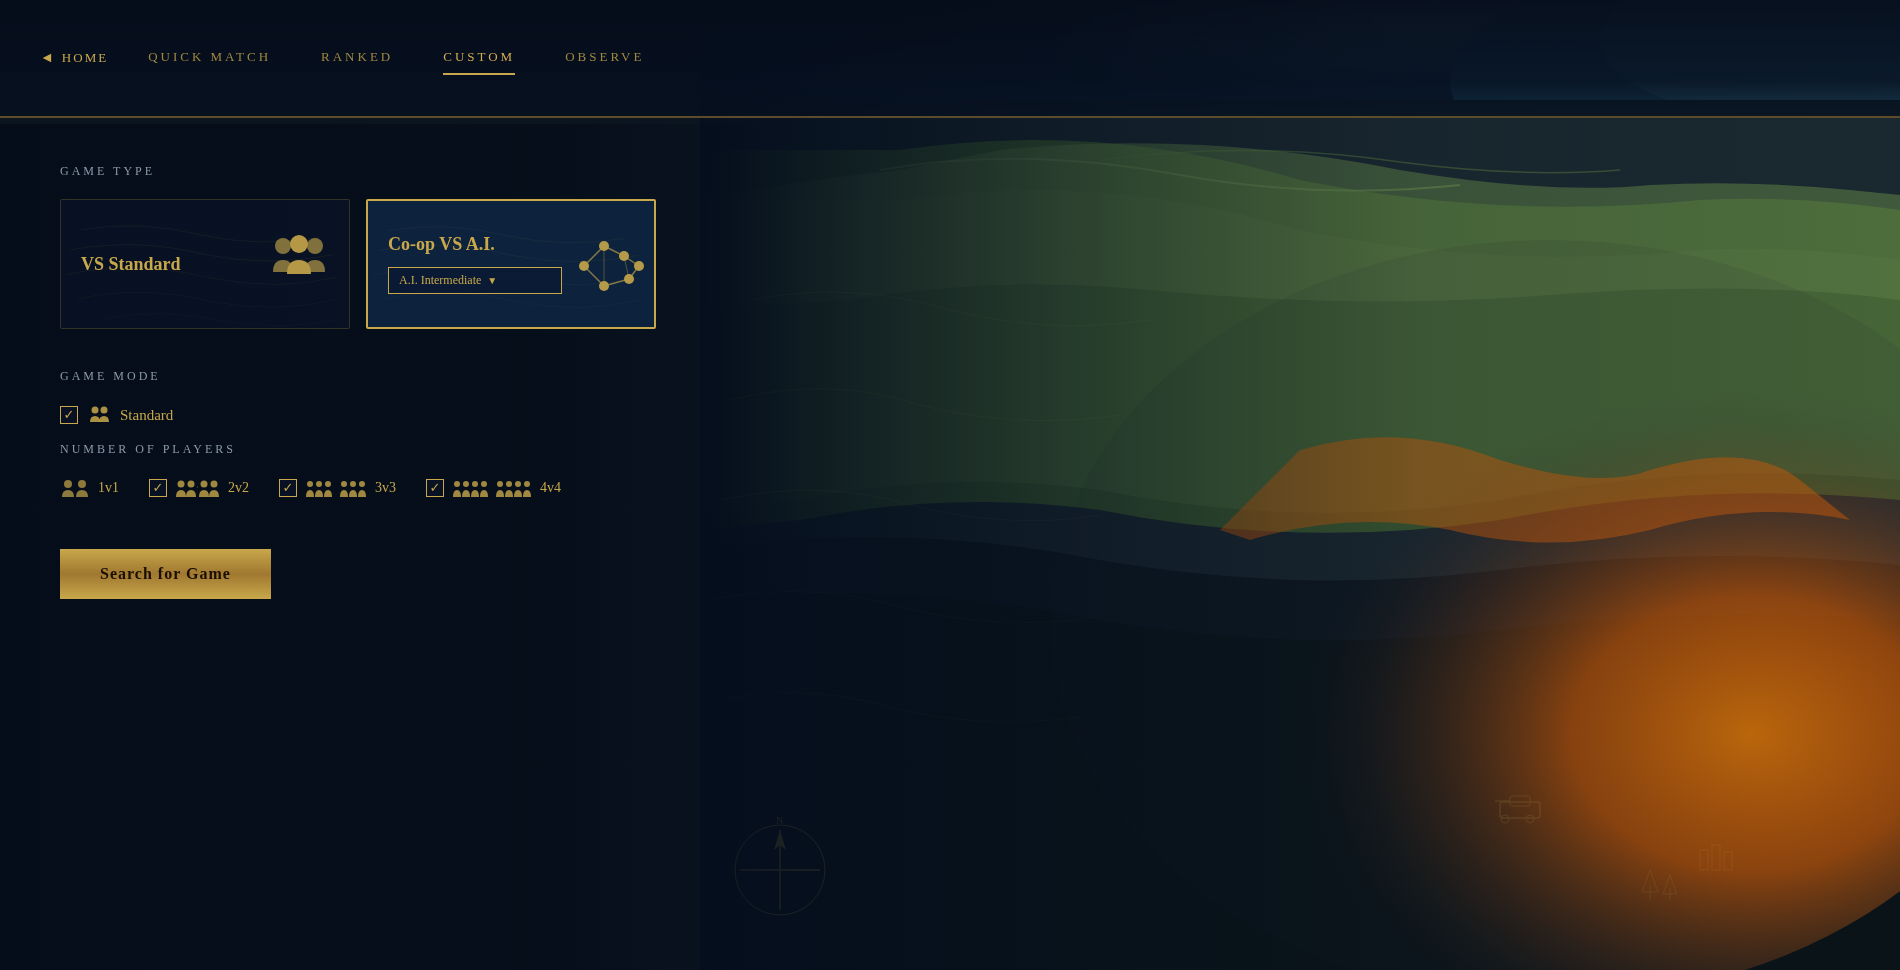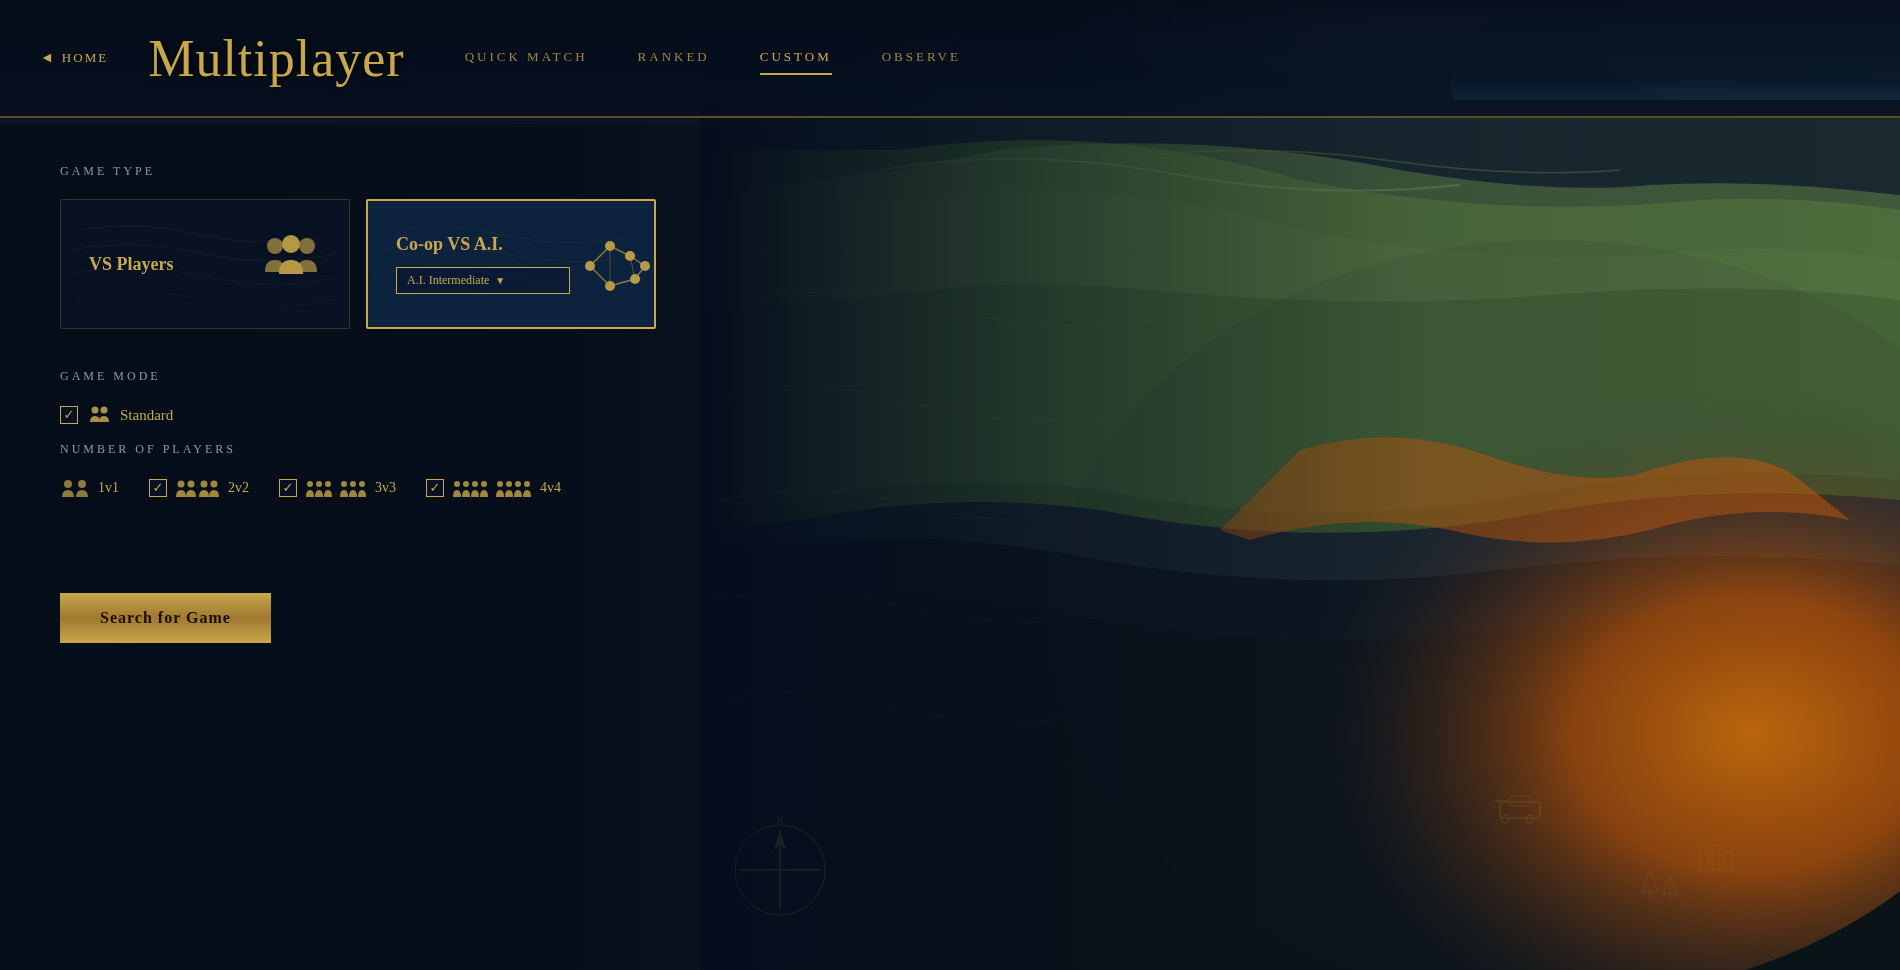--- a/index.html
+++ b/index.html
@@ -129,21 +129,21 @@
       position: absolute;
       top: 0; left: 0;
       width: 100%;
       height: 100%;
       opacity: 0.3;
     }
 
     .game-card-content {
       position: relative;
       z-index: 2;
-      padding: 28px;
+      padding: 20px;
       display: flex;
       justify-content: space-between;
       align-items: center;
       height: 100%;
     }
 
     .game-card-left {
       display: flex;
       flex-direction: column;
       gap: 12px;
@@ -251,21 +251,20 @@
       background: linear-gradient(180deg, #c8a84b 0%, #a07830 50%, #c8a84b 100%);
       border: none;
       color: #1a0e00;
       font-size: 16px;
       font-family: 'Georgia', serif;
       font-weight: bold;
       padding: 16px 40px;
       cursor: pointer;
       letter-spacing: 1px;
       min-width: 200px;
-      margin-top: 44px;
     }
 
     
     .terrain-bg {
       position: absolute;
       top: 0;
       right: 0;
       width: 1200px;
       height: 970px;
       z-index: 1;
@@ -355,21 +354,20 @@
     </g>
   </svg>
 </div>
 
 <div class="navbar">
   <div class="nav-home">
     <span class="nav-home-arrow">◄</span>
     <span>HOME</span>
   </div>
 
-  <h1 class="nav-title">Multiplayer</h1>
 
   <nav class="nav-tabs">
     <span class="nav-tab">QUICK MATCH</span>
     <span class="nav-tab">RANKED</span>
     <span class="nav-tab active">CUSTOM</span>
     <span class="nav-tab">OBSERVE</span>
   </nav>
 </div>
 
 <div class="content">
@@ -386,21 +384,21 @@
 
             <path d="M 20 30 Q 80 20 140 35 Q 200 48 260 38" stroke="#c8a84b" stroke-width="0.8" fill="none" opacity="0.3"></path>
             <path d="M 10 50 Q 80 38 145 55 Q 210 68 275 55" stroke="#c8a84b" stroke-width="0.8" fill="none" opacity="0.3"></path>
             <path d="M 5 75 Q 75 60 148 78 Q 215 92 278 78" stroke="#c8a84b" stroke-width="0.8" fill="none" opacity="0.25"></path>
             <path d="M 15 100 Q 80 85 150 102 Q 215 115 278 100" stroke="#c8a84b" stroke-width="0.8" fill="none" opacity="0.2"></path>
             <path d="M 40 120 Q 100 108 165 122 Q 225 132 280 120" stroke="#c8a84b" stroke-width="0.8" fill="none" opacity="0.15"></path>
           </svg>
         </div>
         <div class="game-card-content">
           <div class="game-card-left">
-            <span class="game-card-title">VS Players</span>
+            <span class="game-card-title">VS Standard</span>
           </div>
           <div class="card-icon">
             
             <svg width="60" height="55" viewBox="0 0 60 55">
 
               <circle cx="14" cy="14" r="8" fill="#c8a84b" opacity="0.7"></circle>
               <path d="M 4 40 Q 4 28 14 28 Q 24 28 24 40" fill="#c8a84b" opacity="0.7"></path>
 
               <circle cx="46" cy="14" r="8" fill="#c8a84b" opacity="0.7"></circle>
               <path d="M 36 40 Q 36 28 46 28 Q 56 28 56 40" fill="#c8a84b" opacity="0.7"></path>

